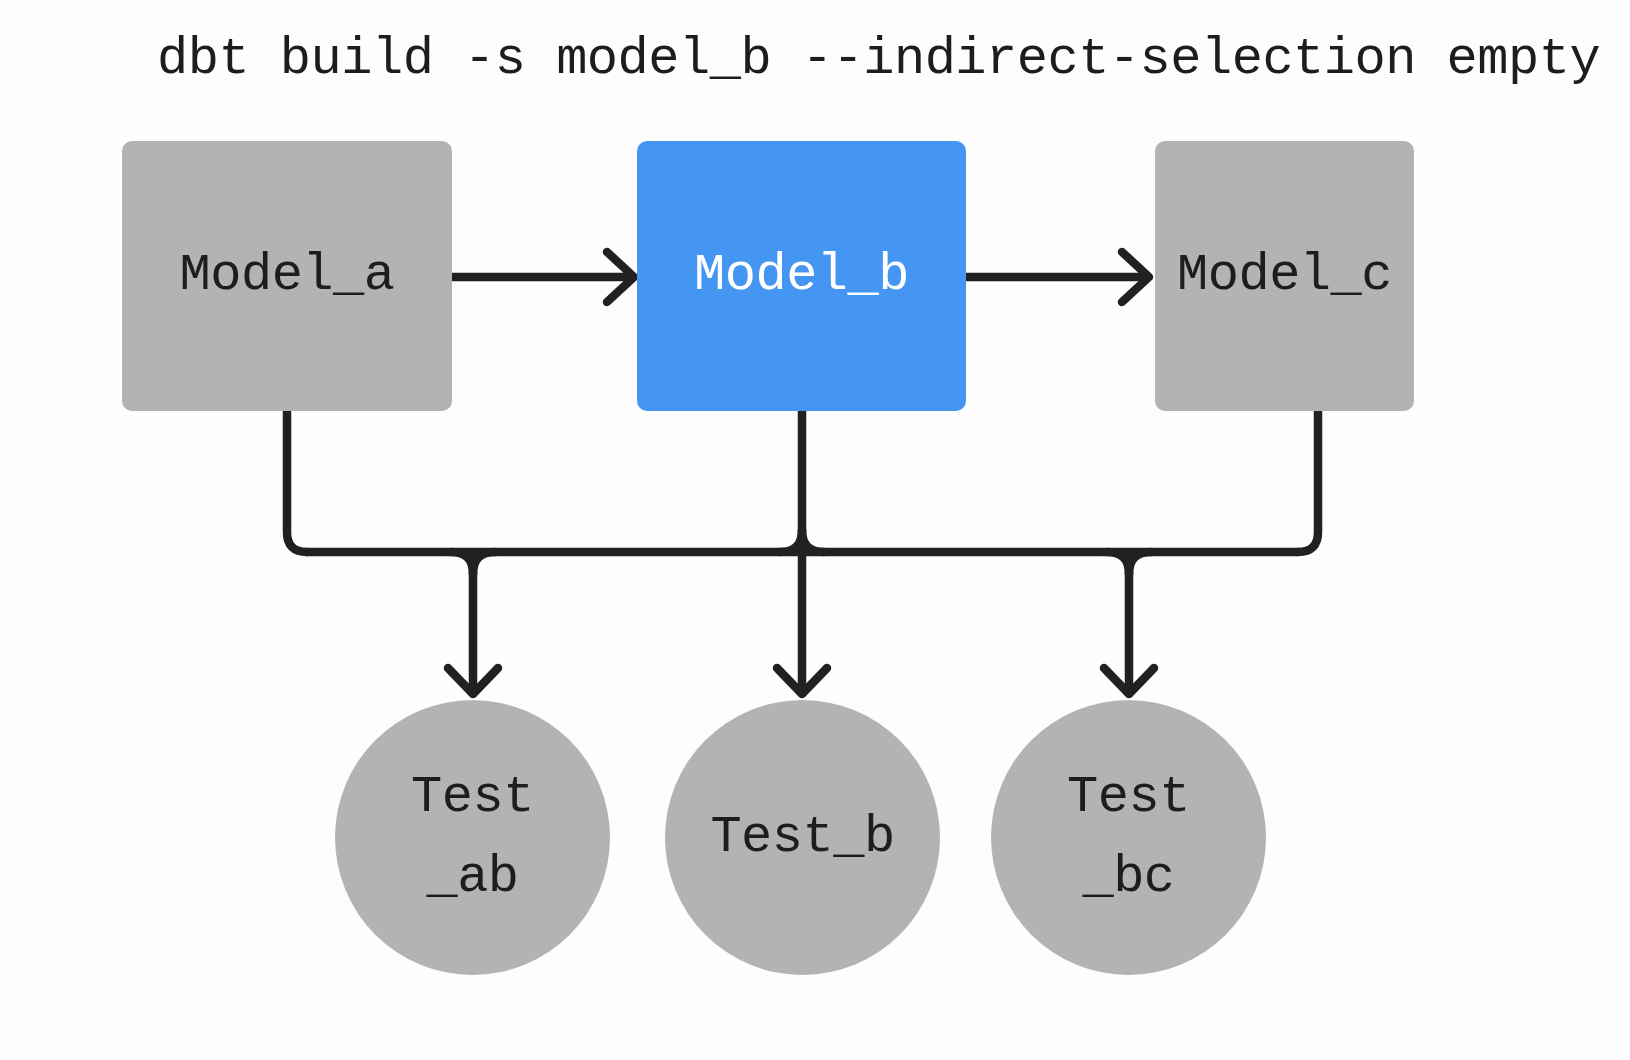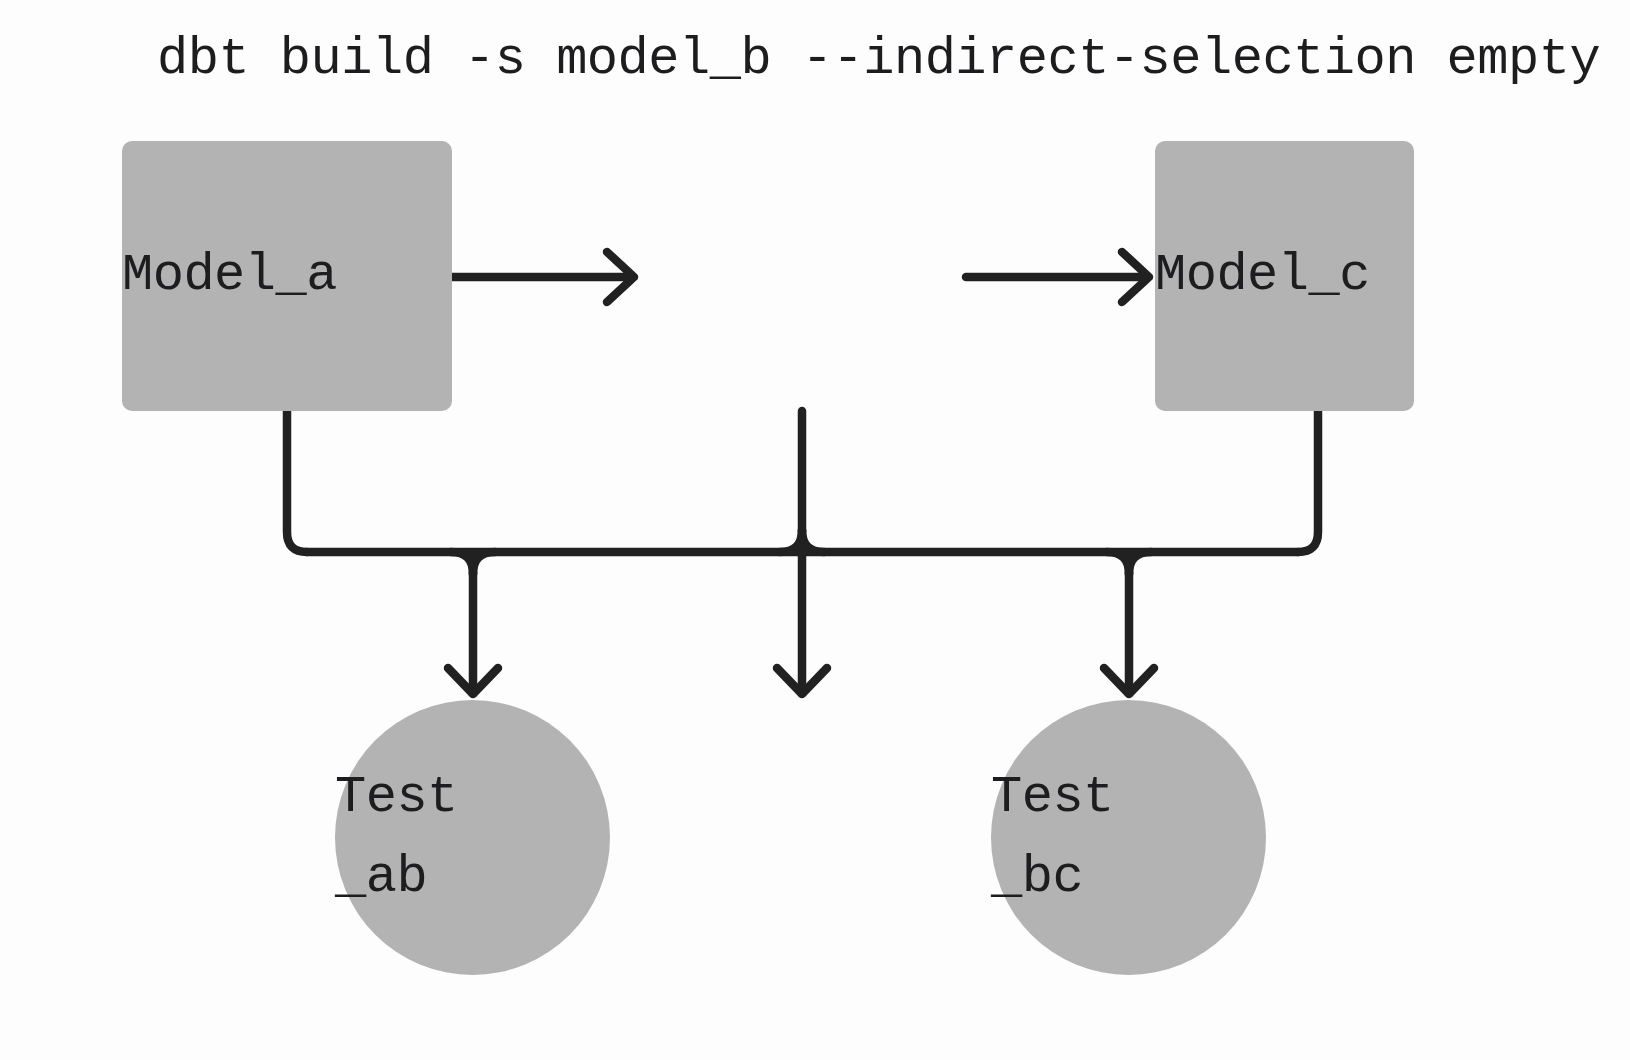--- a/index.html
+++ b/index.html
@@ -35,21 +35,21 @@
     fill: none;
     stroke: var(--edge, #212121);
     stroke-width: 8.5;
     stroke-linecap: round;
     stroke-linejoin: round;
   }
   .node {
     position: absolute;
     display: flex;
     flex-direction: column;
-    align-items: flex-start;
+    align-items: center;
     justify-content: center;
     text-align: center;
     font-size: 52px;
     font-weight: 500;
     letter-spacing: -0.5px;
     color: var(--label-dark, #1d1d1f);
     line-height: 80px;
   }
   .box {
     width: 330px;
@@ -118,29 +118,35 @@
       <path class="edge" d="M 1151,552 Q 1129,552 1129,574"></path>
       <path class="edge" d="M 1129,556 V 690"></path>
       <path class="edge" d="M 1104,668 L 1129,694 L 1154,668"></path>
     </g>
   </svg>
 
   <div class="node box" style="left:122px; top:141px;">
     <span>Model_a</span>
   </div>
 
+  <div class="node box selected" style="left:637px; top:141px; width:329px;">
+    <span>Model_b</span>
+  </div>
 
   <div class="node box" style="left:1155px; top:141px; width:259px;">
     <span>Model_c</span>
   </div>
 
   <div class="node circle" style="left:335px; top:700px;">
     <span>Test</span>
     <span>_ab</span>
   </div>
 
+  <div class="node circle" style="left:665px; top:700px;">
+    <span>Test_b</span>
+  </div>
 
   <div class="node circle" style="left:991px; top:700px;">
     <span>Test</span>
     <span>_bc</span>
   </div>
 
 </div>
 
 </body></html>

